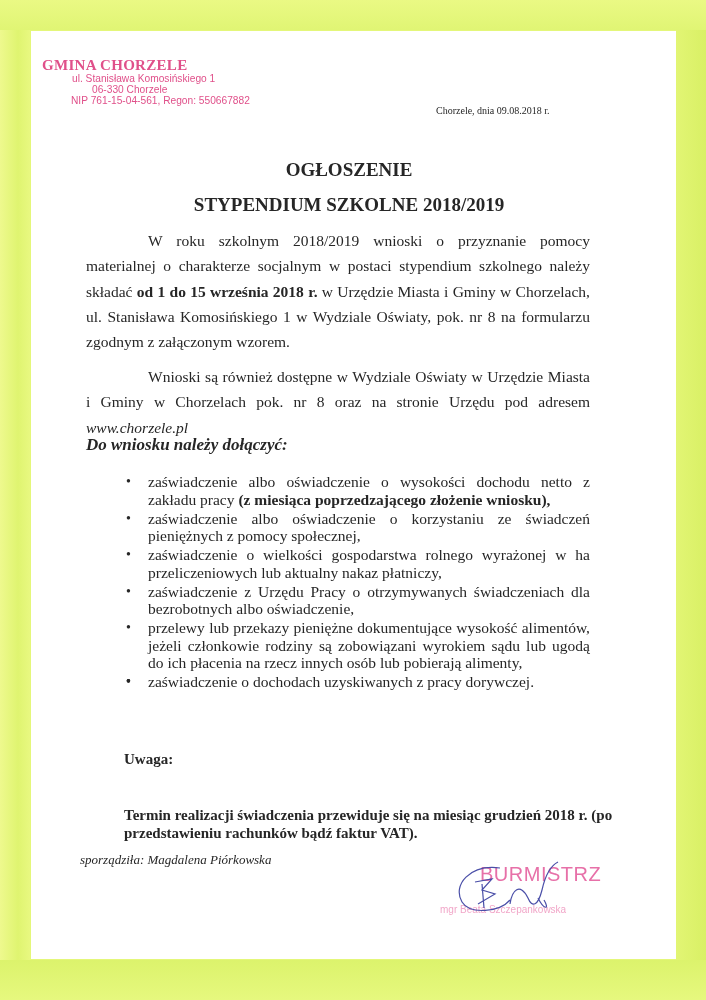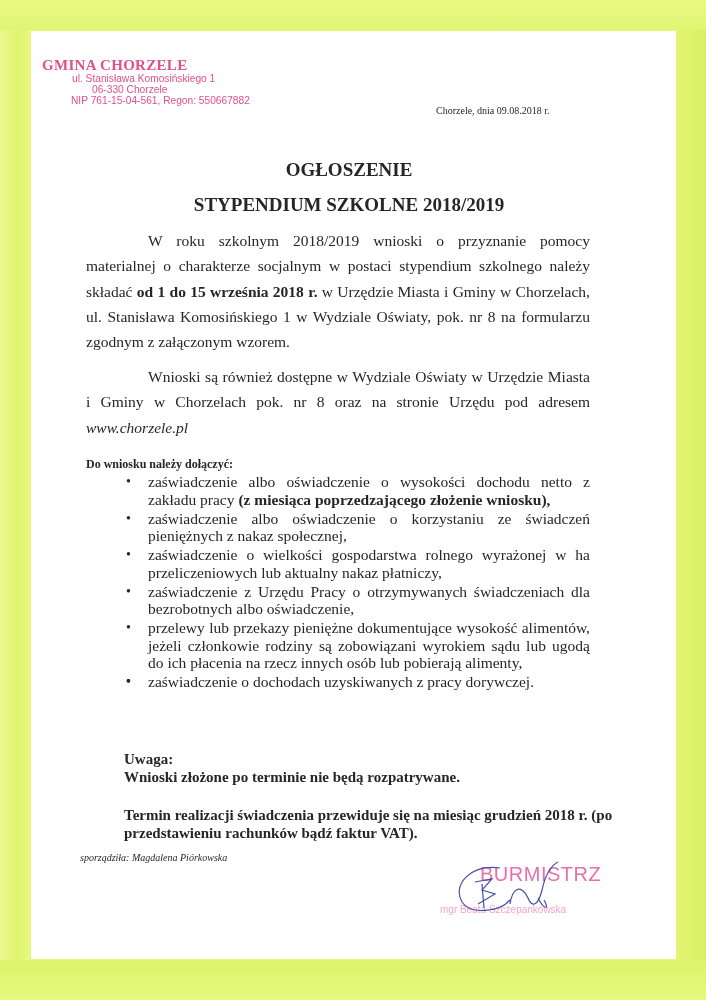--- a/index.html
+++ b/index.html
@@ -24,28 +24,28 @@
   .stamp .l1 { margin-left:30px; }
   .stamp .l2 { margin-left:50px; }
   .stamp .l3 { margin-left:0;padding-left:29px; }
   .date { position:absolute; left:436px; top:105px; font-size:10px; }
   .title { position:absolute; left:0; width:698px; text-align:center; font-weight:bold; font-size:19px; }
   .t1 { top:159px; } .t2 { top:194px; }
   .para { position:absolute; left:86px; width:504px; font-size:15.5px; line-height:25.3px; text-align:justify; text-indent:62px; }
   .p1 { top:228px; }
   .p2 { top:364px; }
   .p2 .url { font-style:italic; }
-  .attach-head { position:absolute; left:86px; top:457px; font-size:12px; font-weight:bold; }
+  .attach-head { position:absolute; left:86px; top:435px; font-size:17px; font-weight:bold; font-style:italic; }
   ul.req { position:absolute; left:120px; top:473px; width:470px; margin:0; padding:0; list-style:none; font-size:15.5px; line-height:17.5px; }
   ul.req li { position:relative; padding-left:28px; text-align:justify; margin-bottom:1.5px; }
   ul.req li .bullet { position:absolute; left:6px; top:0; font-size:14px; }
   .note { position:absolute; left:80px; font-size:15px; font-weight:bold; line-height:18px; width:530px;margin-left:44px; }
   .n1 { top:750px; }
   .n2 { top:806px; }
-  .prepared { position:absolute; left:80px; top:852px; font-size:10px; font-style:italic; }
+  .prepared { position:absolute; left:80px; top:852px; font-size:13px; font-style:italic; }
   .sign { position:absolute; left:440px; top:860px; width:170px; height:60px; }
   .sign .title-s { position:absolute; left:40px; top:3px; color:#e770a8; font-family:"Liberation Sans", sans-serif; font-size:20px; letter-spacing:0.5px; }
   .sign .name-s { position:absolute; left:0; top:44px; color:#f1a6c8; font-family:"Liberation Sans", sans-serif; font-size:10px; }
   .sign svg { position:absolute; left:0; top:0; }
 </style>
 </head>
 <body>
 
 <div class="frame-shade-left"></div>
 <div class="frame-shade-right"></div>
@@ -66,32 +66,31 @@
 <div class="title t2">STYPENDIUM SZKOLNE 2018/2019</div>
 
 <div class="para p1"><span>W roku szkolnym 2018/2019 wnioski o przyznanie pomocy materialnej o charakterze socjalnym w postaci stypendium szkolnego należy  składać </span><b>od 1 do 15 września 2018 r.</b><span> w Urzędzie Miasta i Gminy w Chorzelach, ul. Stanisława Komosińskiego 1 w Wydziale Oświaty, pok. nr 8 na formularzu zgodnym z załączonym wzorem.</span></div>
 
 <div class="para p2"><span>Wnioski są również dostępne w Wydziale Oświaty w Urzędzie Miasta i Gminy w Chorzelach pok. nr 8 oraz na stronie Urzędu pod adresem </span><span class="url">www.chorzele.pl</span></div>
 
 <div class="attach-head">Do wniosku należy dołączyć:</div>
 
 <ul class="req">
   <li><span class="bullet">•</span><span>zaświadczenie albo oświadczenie o wysokości dochodu netto z zakładu pracy </span><b>(z miesiąca poprzedzającego złożenie wniosku),</b></li>
-  <li><span class="bullet">•</span><span>zaświadczenie albo oświadczenie o korzystaniu ze świadczeń pieniężnych z nakaz społecznej,</span></li>
+  <li><span class="bullet">•</span><span>zaświadczenie albo oświadczenie o korzystaniu ze świadczeń pieniężnych z pomocy społecznej,</span></li>
   <li><span class="bullet">•</span><span>zaświadczenie o wielkości gospodarstwa rolnego wyrażonej w ha przeliczeniowych lub aktualny nakaz płatniczy,</span></li>
   <li><span class="bullet">•</span><span>zaświadczenie z Urzędu Pracy o otrzymywanych świadczeniach dla bezrobotnych albo oświadczenie,</span></li>
   <li><span class="bullet">•</span><span>przelewy lub przekazy pieniężne dokumentujące wysokość alimentów, jeżeli członkowie rodziny są zobowiązani wyrokiem sądu lub ugodą do ich płacenia na rzecz innych osób lub pobierają alimenty,</span></li>
   <li><span class="bullet">•</span></li>
   <li><span class="bullet">•</span></li>
   <li><span class="bullet">•</span><span>zaświadczenie o dochodach uzyskiwanych z pracy dorywczej.</span></li>
 </ul>
 
 <div class="note n1">
   <div>Uwaga:</div>
-  <div>Wnioski złożone po terminie nie będą rozpatrywane.</div>
 </div>
 
 <div class="note n2">Termin realizacji świadczenia przewiduje się na miesiąc grudzień 2018 r. (po przedstawieniu rachunków bądź faktur VAT).</div>
 
 <div class="prepared">sporządziła: Magdalena Piórkowska</div>
 
 <div class="sign">
   <div class="title-s">BURMISTRZ</div>
   <div class="name-s">mgr Beata Szczepankowska</div>
   <svg width="170" height="60">

